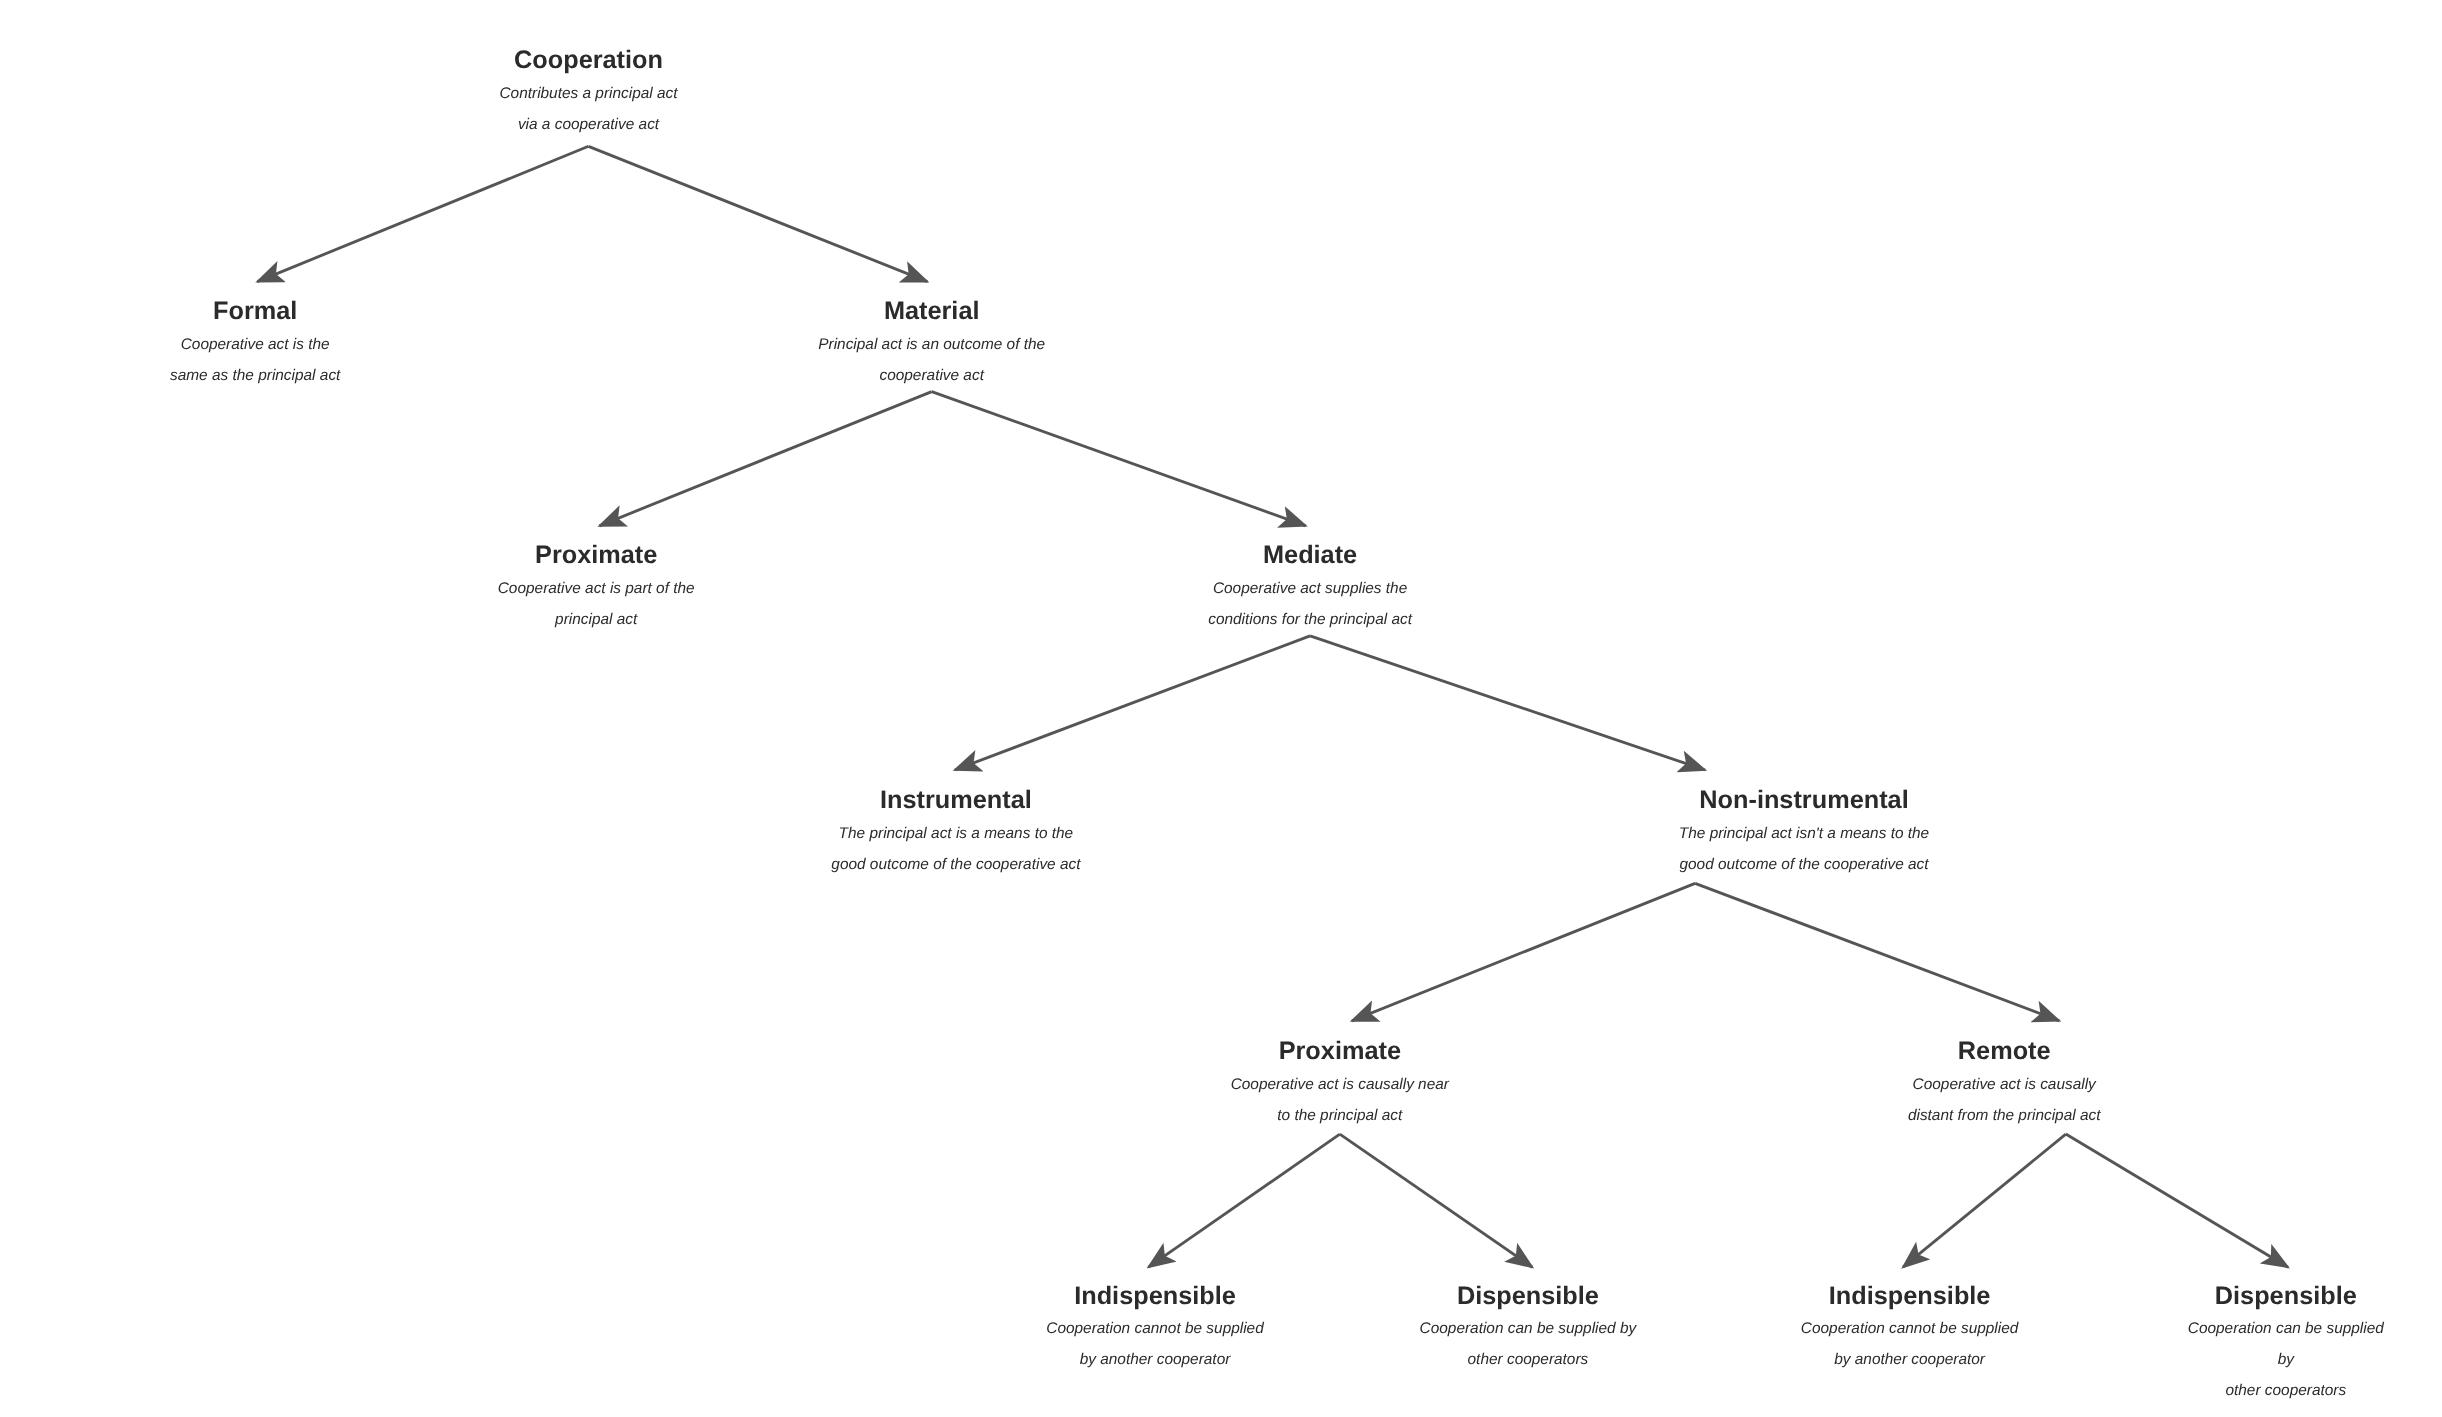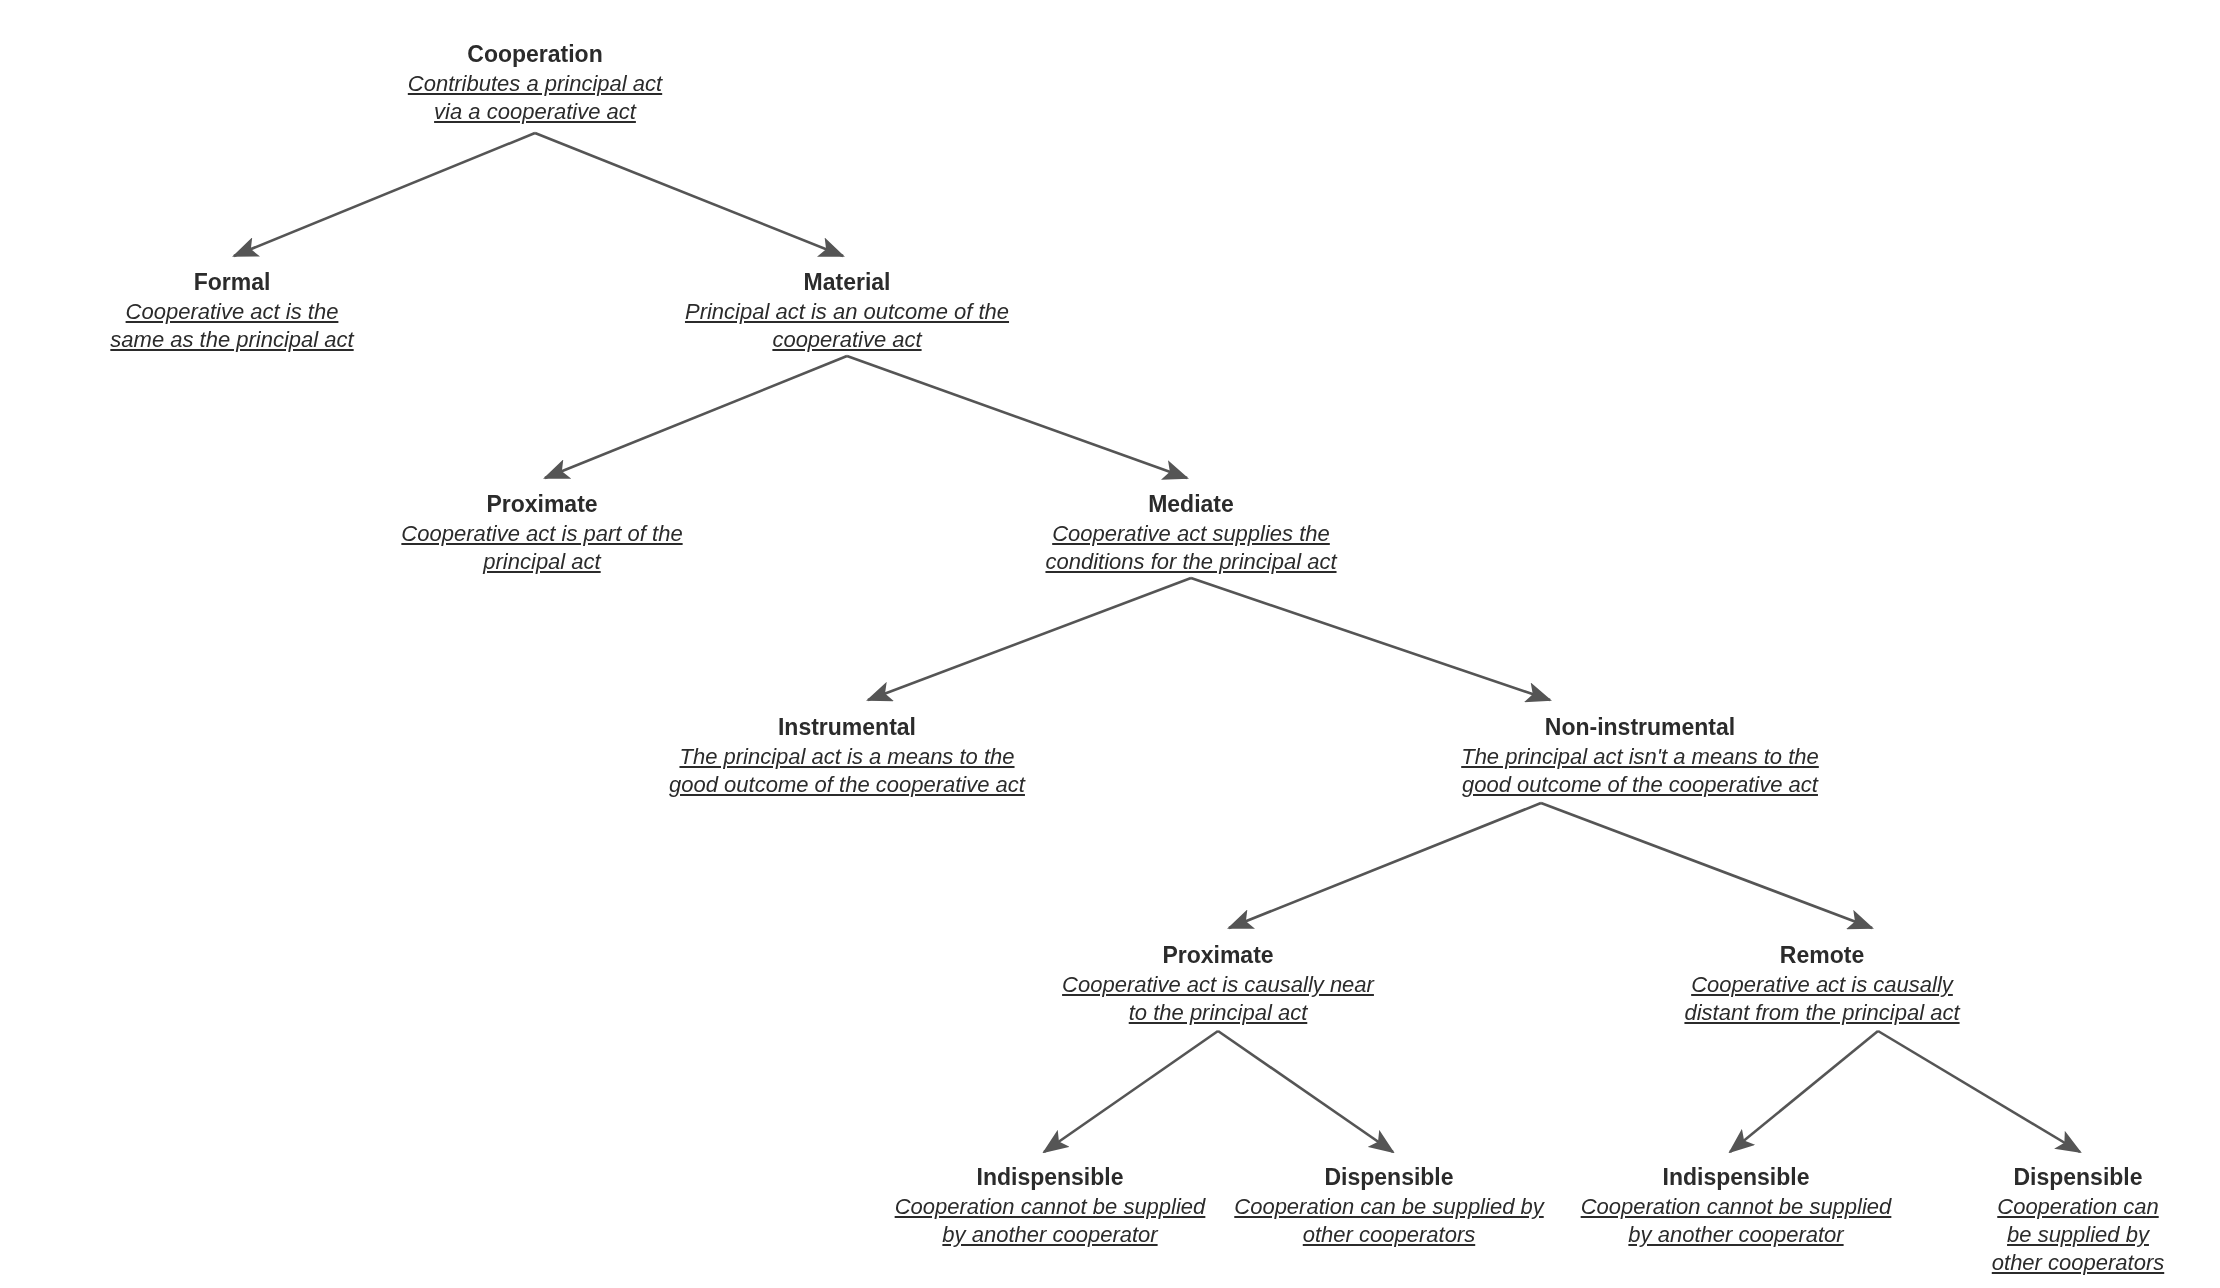--- a/index.html
+++ b/index.html
@@ -31,26 +31,25 @@
     transform: translateX(-50%);
   }
   .node-title {
     font-size: 23px;
     font-weight: bold;
     line-height: 29px;
     white-space: nowrap;
     color: #2b2b2b;
   }
   .node-desc {
-    font-size: 22px;
+    font-size: 14px;
     font-style: italic;
     line-height: 28px;
     color: #2b2b2b;
     margin-top: 1px;
-    text-decoration: underline;
   }
   .node-desc span {
     display: block;
   }
 </style>
 </head>
 <body>
 
 <div id="diagram-root">
 
@@ -105,21 +104,21 @@
           <span>principal act</span>
         </div>
       </div>
       <div class="node" style="left: 1143px; top: 490px;">
         <div class="node-title">Mediate</div>
         <div class="node-desc">
           <span>Cooperative act supplies the</span>
           <span>conditions for the principal act</span>
         </div>
       </div>
-      <div class="node" style="left: 799px; top: 713px;">
+      <div class="node" style="left: 821px; top: 713px;">
         <div class="node-title">Instrumental</div>
         <div class="node-desc">
           <span>The principal act is a means to the</span>
           <span>good outcome of the cooperative act</span>
         </div>
       </div>
       <div class="node" style="left: 1592px; top: 713px;">
         <div class="node-title">Non-instrumental</div>
         <div class="node-desc">
           <span>The principal act isn't a means to the</span>

